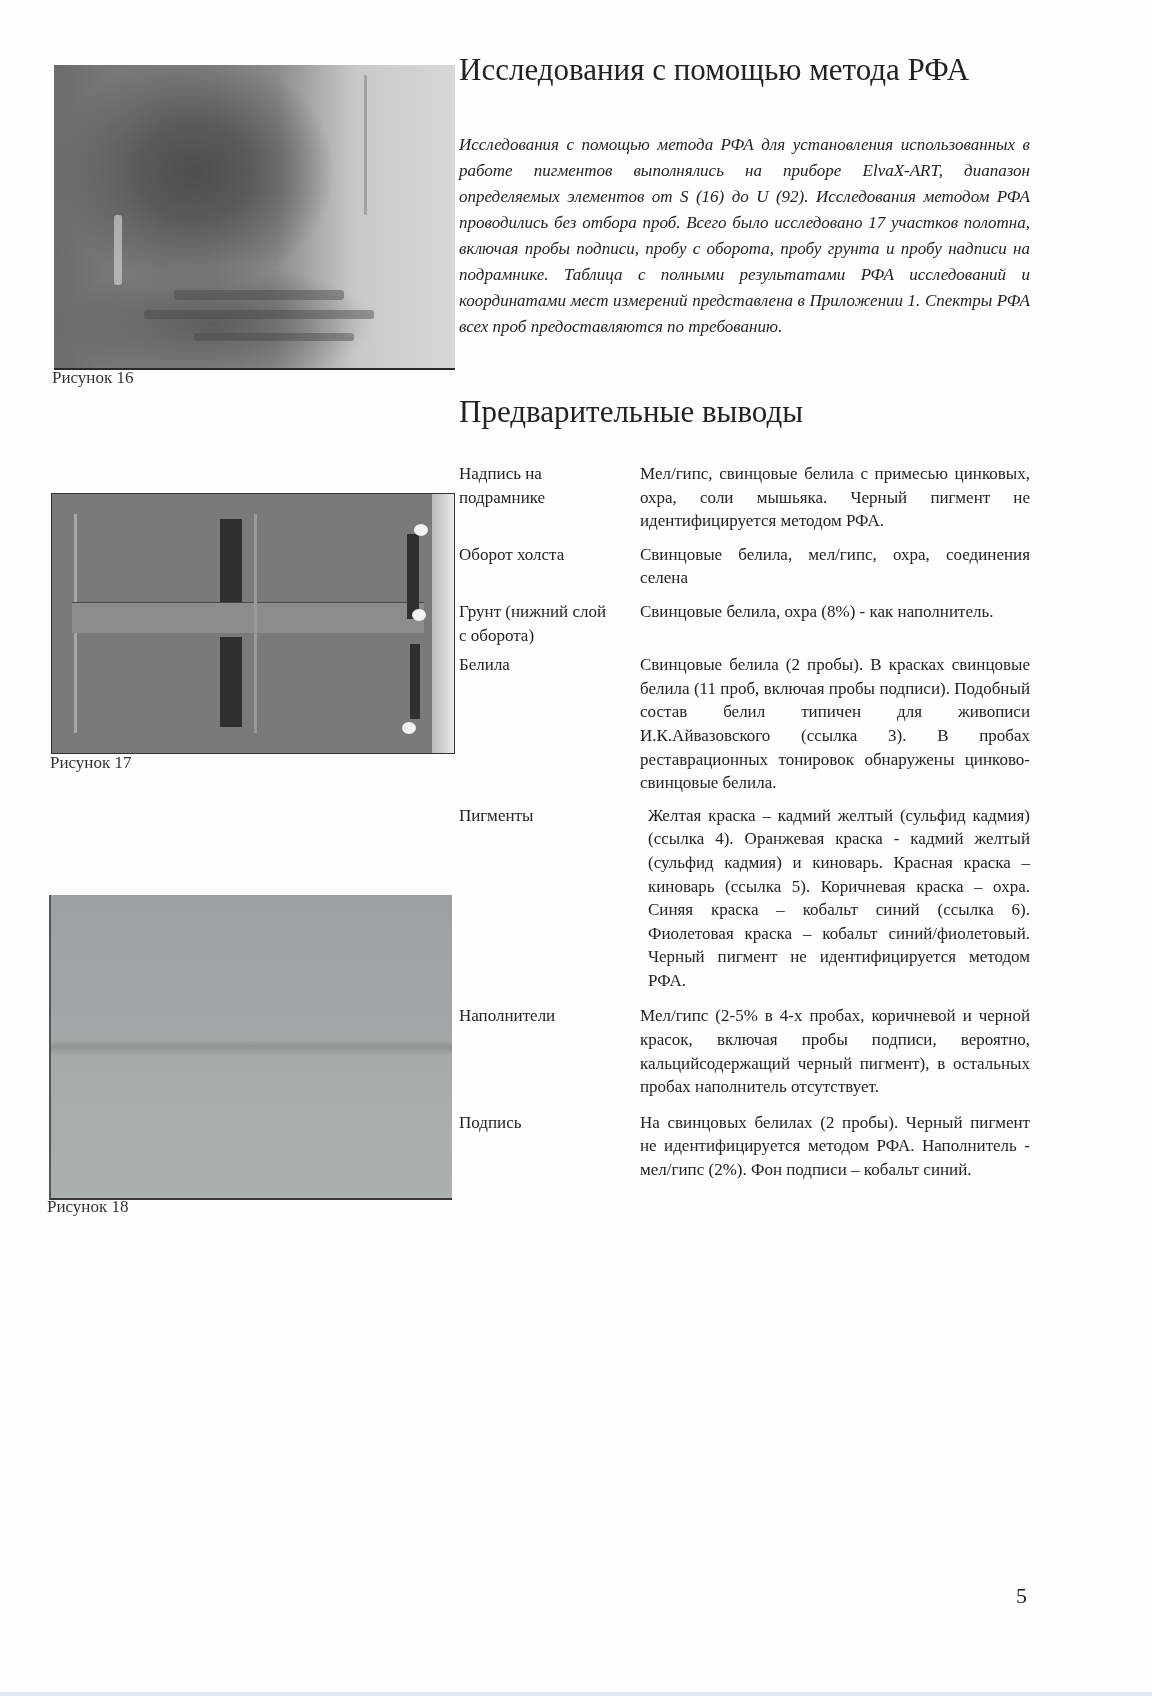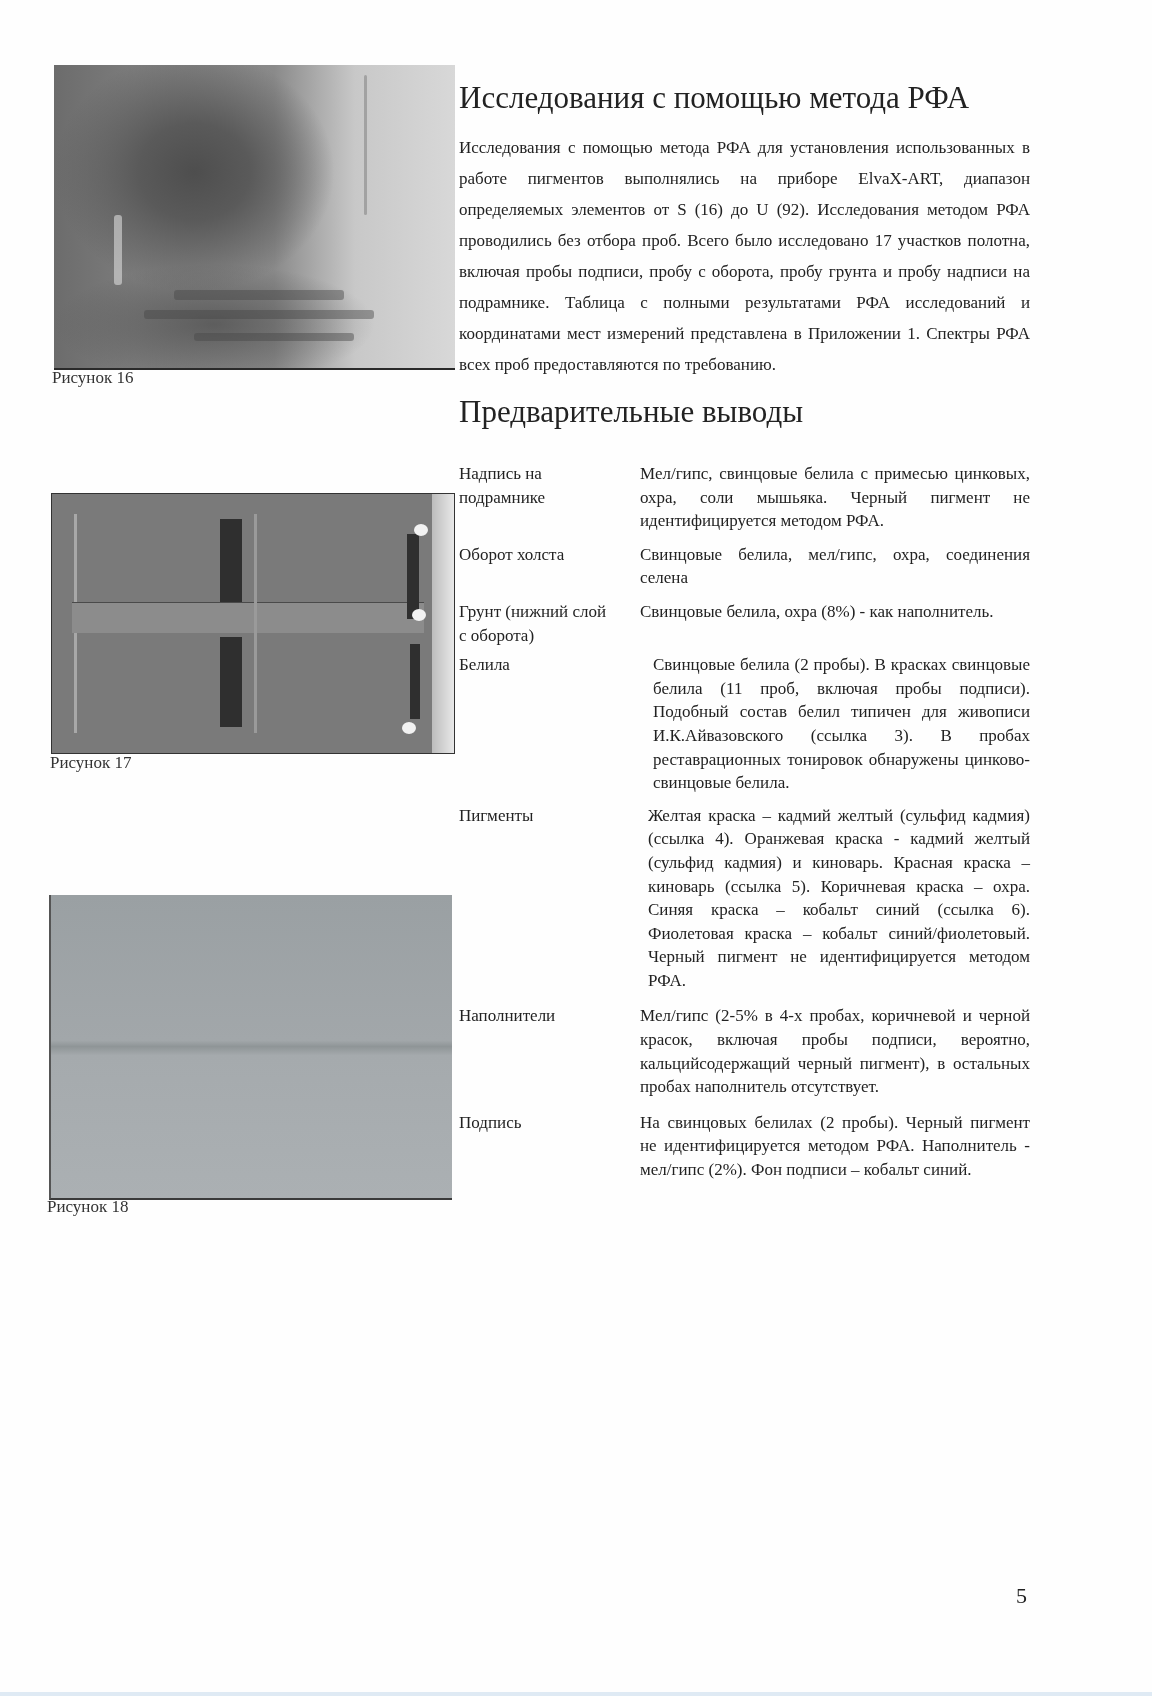--- a/index.html
+++ b/index.html
@@ -30,22 +30,22 @@
   #fig17 .vert { position:absolute; top:20px; bottom:20px; width:3px; background:#a8a8a8; }
   #fig17 .edge { position:absolute; right:0; top:0; bottom:0; width:22px; background:linear-gradient(90deg,#bcbcbc,#e8e8e8); }
   #fig17 .knot { position:absolute; width:14px; height:12px; border-radius:50%; background:#f2f2f2; }
 
   
   #fig18 { left:49px; top:895px; width:401px; height:303px;
     background:linear-gradient(180deg,#9aa0a3 0%,#a2a7aa 48%,#8f9597 50%,#a5aaad 53%,#abb0b3 100%);
     border-left:2px solid #555; border-bottom:2px solid #3a3a3a;
   }
 
-  .h1 { position:absolute; left:459px; top:80px; font-size:31px; color:#222; white-space:nowrap; }
-  .body-text { position:absolute; left:459px; top:132px; width:571px; font-size:17px; line-height:31px; text-align:justify; color:#222; }
+  .h1 { position:absolute; left:459px; top:52px; font-size:31px; color:#222; white-space:nowrap; }
+  .body-text { position:absolute; left:459px; top:132px; width:571px; font-size:17px; line-height:26px; text-align:justify; color:#222;font-style:italic; }
   .h2 { position:absolute; left:459px; top:394px; font-size:31px; color:#222; white-space:nowrap; }
 
   .findings { position:absolute; left:459px; top:462px; width:571px; }
   .row { display:flex; margin-bottom:9px; }
   .row .label { width:181px; flex:none; font-size:17px; line-height:23.6px; color:#222; }
   .row .value { flex:1; font-size:17px; line-height:23.6px; text-align:justify; color:#222; }
 
   .page-number { position:absolute; left:1016px; top:1583px; font-size:22px; color:#222; }
 </style>
 </head>
@@ -90,21 +90,21 @@
     <div class="value">Мел/гипс, свинцовые белила с примесью цинковых, охра, соли мышьяка. Черный пигмент не идентифицируется методом РФА.</div>
   </div>
   <div class="row" style="margin-bottom:10px;">
     <div class="label">Оборот холста</div>
     <div class="value">Свинцовые белила, мел/гипс, охра, соединения селена</div>
   </div>
   <div class="row" style="margin-bottom:6px;">
     <div class="label" style="width:150px;margin-right:31px;">Грунт (нижний слой с оборота)</div>
     <div class="value">Свинцовые белила, охра (8%) - как наполнитель.</div>
   </div>
-  <div class="row" style="gap:13px;">
+  <div class="row" style="">
     <div class="label">Белила</div>
     <div class="value">Свинцовые белила (2 пробы). В красках свинцовые белила (11 проб, включая пробы подписи). Подобный состав белил типичен для живописи И.К.Айвазовского (ссылка 3). В пробах реставрационных тонировок обнаружены цинково-свинцовые белила.</div>
   </div>
   <div class="row" style="margin-bottom:12px;gap:8px;">
     <div class="label">Пигменты</div>
     <div class="value">Желтая краска – кадмий желтый (сульфид кадмия) (ссылка 4). Оранжевая краска - кадмий желтый (сульфид кадмия) и киноварь. Красная краска – киноварь (ссылка 5). Коричневая краска – охра. Синяя краска – кобальт синий (ссылка 6). Фиолетовая краска – кобальт синий/фиолетовый. Черный пигмент не идентифицируется методом РФА.</div>
   </div>
   <div class="row" style="margin-bottom:12px;">
     <div class="label">Наполнители</div>
     <div class="value">Мел/гипс (2-5% в 4-х пробах, коричневой и черной красок, включая пробы подписи, вероятно, кальцийсодержащий черный пигмент), в остальных пробах наполнитель отсутствует.</div>

